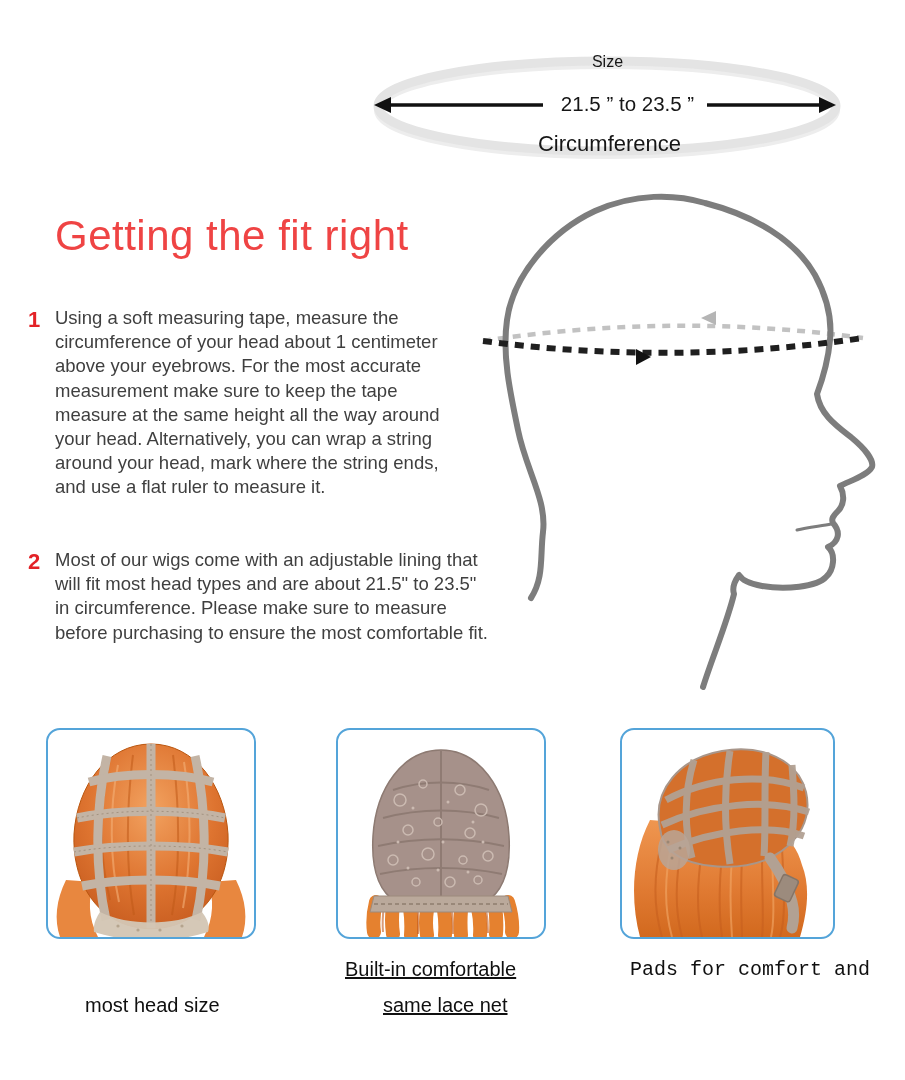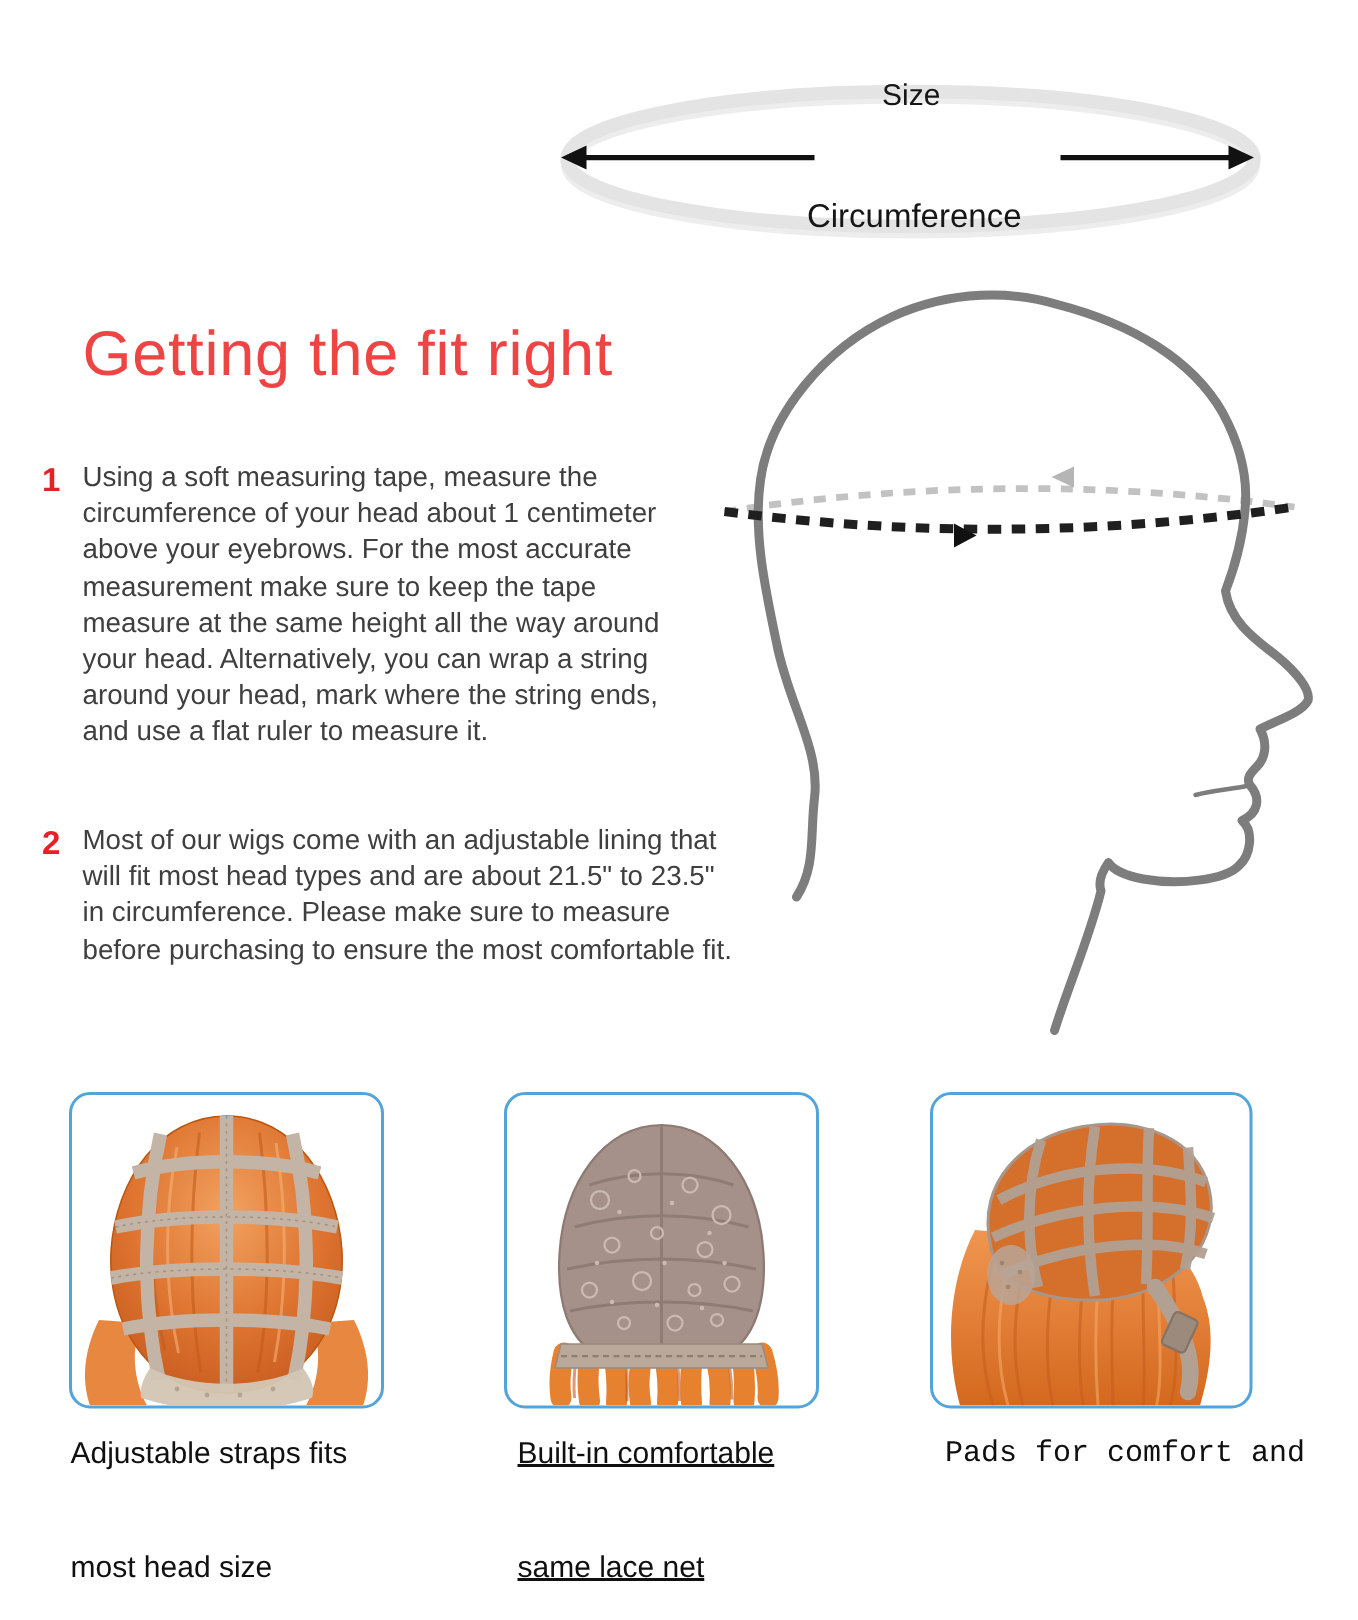--- a/index.html
+++ b/index.html
@@ -6,21 +6,21 @@
   .canvas{
     position:relative;
     width:905px;height:1080px;
     background:#ffffff;
     font-family:"Liberation Sans", sans-serif;
     overflow:hidden;
   }
   .abs{position:absolute;}
   
   .diagram-label{position:absolute;text-align:center;color:#161616;}
-  .lbl-size{left:460px;top:53px;width:295px;font-size:20px;}
+  .lbl-size{left:460px;top:53px;width:295px;font-size:16px;}
   .lbl-range{left:480px;top:92px;width:295px;font-size:20.5px;}
   .lbl-circ{left:462px;top:131px;width:295px;font-size:22px;}
   
   .heading{
     position:absolute;left:55px;top:212px;
     font-size:42px;color:#ef4444;letter-spacing:.5px;white-space:nowrap;
   }
   
   .step-num{
     position:absolute;left:28px;
@@ -41,41 +41,42 @@
     background:#ffffff;overflow:hidden;
   }
   .card svg{display:block;}
   .card1{left:46px;width:206px;}
   .card2{left:336px;width:206px;}
   .card3{left:620px;width:211px;}
   .caption{
     position:absolute;font-size:20px;color:#101010;white-space:nowrap;
   }
   .cap-l1{top:958px;}
-  .cap-l2{top:1034px;}
+  .cap-l2{top:994px;margin-left:38px;}
   .cap1{left:47px;}
   .cap2{left:345px;text-decoration:underline;}
   .cap3{left:630px;font-family:Liberation Mono, monospace;}
 </style>
 </head>
 <body>
 
 <div class="canvas">
 
   <svg class="abs" style="left:355px;top:48px;" width="510" height="122" viewBox="0 0 510 122">
     <ellipse cx="252" cy="62" rx="229" ry="45" fill="none" stroke="#ededed" stroke-width="8"></ellipse>
     <ellipse cx="252" cy="58" rx="229" ry="45" fill="none" stroke="#e4e4e4" stroke-width="9"></ellipse>
     <g>
       <line x1="24" y1="57" x2="188" y2="57" stroke="#111111" stroke-width="3.5"></line>
       <line x1="352" y1="57" x2="476" y2="57" stroke="#111111" stroke-width="3.5"></line>
       <polygon points="19,57 36,49 36,65" fill="#111111"></polygon>
       <polygon points="481,57 464,49 464,65" fill="#111111"></polygon>
     </g>
   </svg>
   <div class="diagram-label lbl-size">Size</div>
+  <div class="diagram-label lbl-range">21.5 ” to 23.5 ”</div>
   <div class="diagram-label lbl-circ">Circumference</div>
 
   <div class="heading">Getting the fit right</div>
 
   <div class="step-num step1-num">1</div>
   <div class="step-text step1-text">Using a soft measuring tape, measure the circumference of your head about 1 centimeter above your eyebrows. For the most accurate measurement make sure to keep the tape measure at the same height all the way around your head. Alternatively, you can wrap a string around your head, mark where the string ends, and use a flat ruler to measure it.</div>
 
   <div class="step-num step2-num">2</div>
   <div class="step-text step2-text">Most of our wigs come with an adjustable lining that will fit most head types and are about 21.5" to 23.5" in circumference. Please make sure to measure before purchasing to ensure the most comfortable fit.</div>
 
@@ -257,19 +258,18 @@
       <g fill="#998673">
         <circle cx="46" cy="112" r="1.5"></circle>
           <circle cx="58" cy="118" r="1.5"></circle>
           <circle cx="50" cy="128" r="1.5"></circle>
       </g>
       <path d="M 148,128 C 158,142 166,156 170,172 C 172,180 172,190 170,198" fill="none" stroke="#b2a193" stroke-width="11" stroke-linecap="round"></path>
       <rect x="156" y="146" width="17" height="24" rx="3" transform="rotate(25 164 158)" fill="#9c8b7d" stroke="#857466" stroke-width="1.5"></rect>
     </svg>
   </div>
 
-  <div class="caption cap-l1 cap1">Adjustable straps fits</div>
   <div class="caption cap-l2 cap1">most head size</div>
   <div class="caption cap-l1 cap2">Built-in comfortable</div>
   <div class="caption cap-l2 cap2">same lace net</div>
   <div class="caption cap-l1 cap3">Pads for comfort and</div>
 
 </div>
 
 </body></html>

